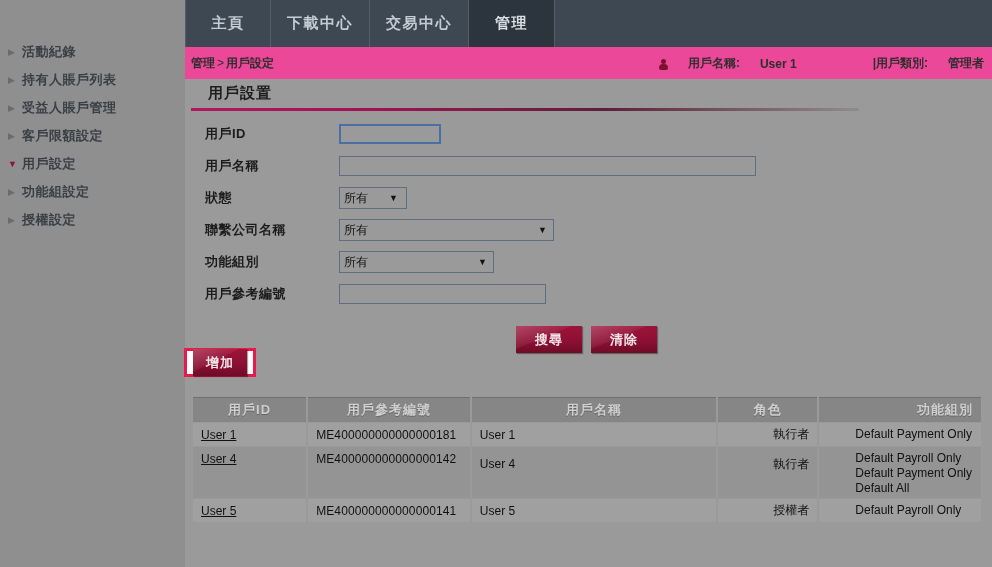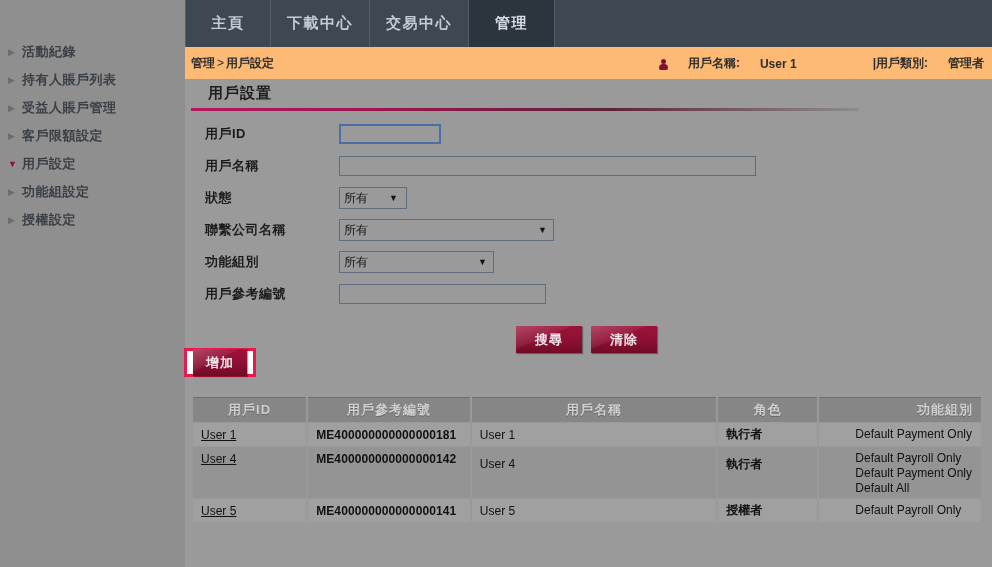--- a/index.html
+++ b/index.html
@@ -72,21 +72,21 @@
     background: #2c353d;
     color: #d8dee4;
   }
   #topnav-filler { flex: 1; background: #3d4852; border-right: none; }
 
   
   #crumbrow {
     position: absolute;
     left: 185px; top: 47px;
     width: 807px; height: 32px;
-    background: #fdba74;
+    background: #ec4899;
   }
   #breadcrumb {
     position: absolute;
     left: 6px; top: 8px;
     font-size: 12px;
     font-weight: bold;
     color: #2e2e2e;
   }
   #breadcrumb .sep { font-weight: normal; padding: 0 2px; }
   #userinfo {
@@ -264,23 +264,23 @@
     font-size: 12px;
     color: #111;
     height: 23px;
     padding: 2px 8px;
     vertical-align: middle;
   }
   tbody tr.alt td { background: #949494; }
   td.c-userid  { width: 112px; }
   td.c-userref { width: 160px; }
   td.c-username{ width: 242px; }
-  td.c-role    { width: 98px; text-align: left; font-weight: bold; }
+  td.c-role    { width: 98px; text-align: right; font-weight: normal; }
   td.c-group   { width: 160px; }
-  td.c-userref { font-weight: bold; letter-spacing: .1px; }
+  td.c-userref { font-weight: normal; letter-spacing: .1px; }
   .userlink {
     color: #111;
     text-decoration: underline;
     cursor: pointer;
   }
   .grouplist div { line-height: 15px; margin-left: 28px; }
   td.tall { height: 48px; }
 </style>
 </head>
 <body>

